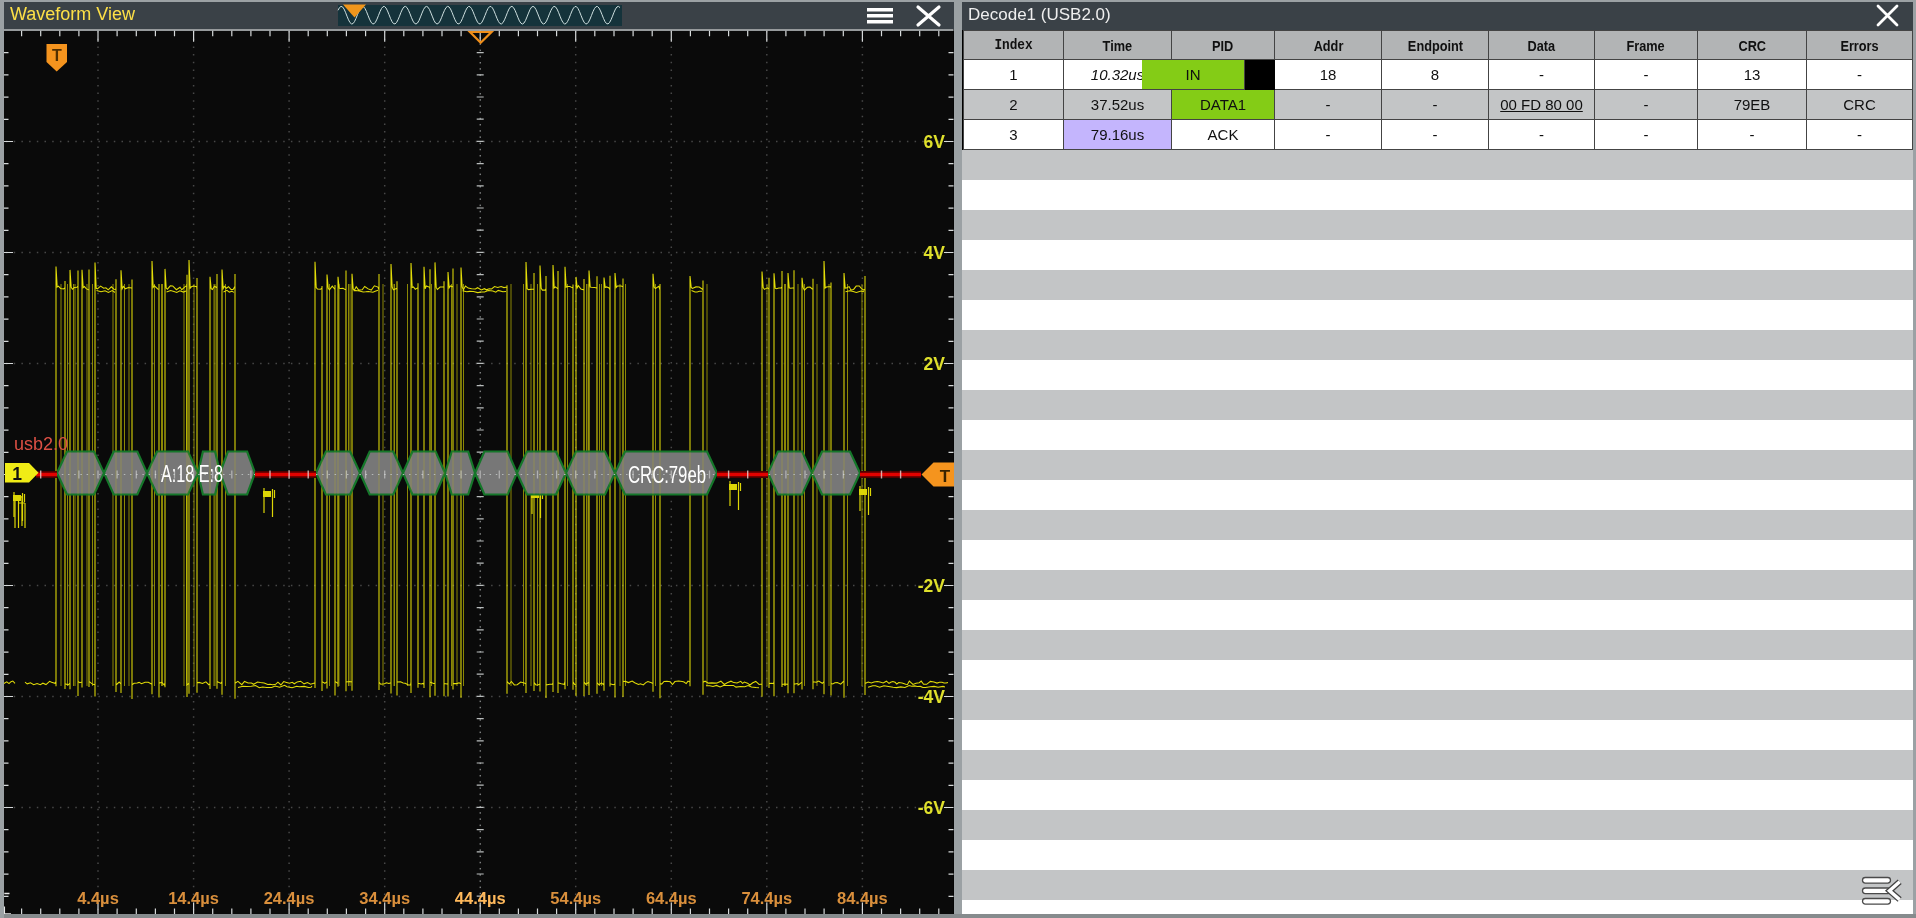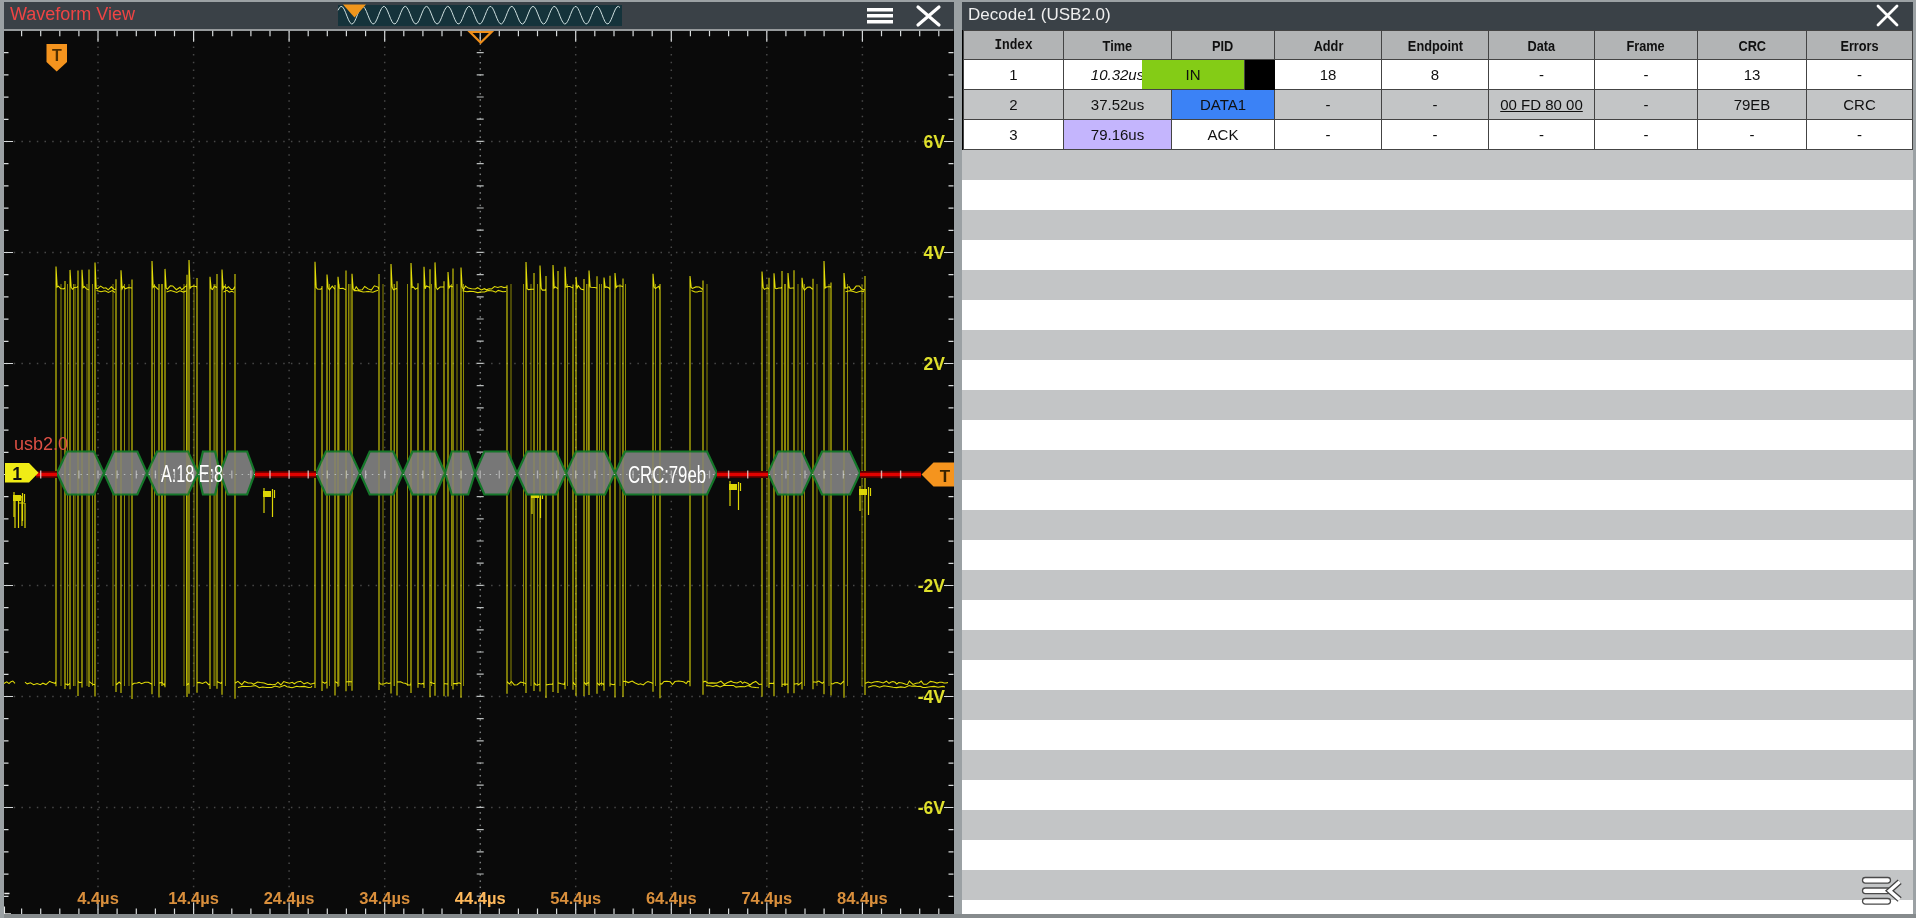--- a/index.html
+++ b/index.html
@@ -1,21 +1,21 @@
 <!DOCTYPE html>
 <html><head><meta charset="utf-8"><style>
 * { margin:0; padding:0; box-sizing:border-box; }
 body { width:1916px; height:918px; background:#000; font-family:"Liberation Sans", sans-serif; position:relative; overflow:hidden; }
 .c { position:absolute; height:30px; line-height:30px; text-align:center; font-size:15px; color:#101010;
      border-right:1px solid #444; border-bottom:1px solid #444; }
 .hd { background:#b2b4b5; font-weight:bold; border-top:1px solid #444; }
 .hd span { display:inline-block; transform:scaleX(0.85); transform-origin:center; }
 </style></head><body>
 <div style="position:absolute;left:0;top:0;width:955px;height:29px;background:#3a4147"></div>
-<div style="position:absolute;left:10px;top:0;height:29px;line-height:29px;font-size:18px;color:#ef4444">Waveform View</div>
+<div style="position:absolute;left:10px;top:0;height:29px;line-height:29px;font-size:18px;color:#fde047">Waveform View</div>
 <div style="position:absolute;left:338px;top:4.5px;width:284px;height:21px;background:#15333b"></div>
 <svg width="300" height="28" viewBox="0 0 300 28" style="position:absolute;left:330px;top:0">
 <path d="M338.0 10.3L339.5 7.6L341.0 6.4L342.5 6.9L344.0 9.0L345.5 12.3L347.0 16.2L348.5 19.8L350.0 22.6L351.5 23.9L353.0 23.6L354.5 21.6L356.0 18.4L357.5 14.6L359.0 10.9L360.5 8.0L362.0 6.5L363.5 6.7L365.0 8.5L366.5 11.6L368.0 15.4L369.5 19.1L371.0 22.1L372.5 23.8L374.0 23.8L375.5 22.1L377.0 19.1L378.5 15.4L380.0 11.6L381.5 8.5L383.0 6.7L384.5 6.5L386.0 8.0L387.5 10.9L389.0 14.6L390.5 18.4L392.0 21.6L393.5 23.6L395.0 23.9L396.5 22.6L398.0 19.8L399.5 16.2L401.0 12.3L402.5 9.0L404.0 6.9L405.5 6.4L407.0 7.6L408.5 10.3L410.0 13.8L411.5 17.7L413.0 21.1L414.5 23.3L416.0 24.0L417.5 23.0L419.0 20.5L420.5 16.9L422.0 13.1L423.5 9.6L425.0 7.2L426.5 6.4L428.0 7.2L429.5 9.6L431.0 13.1L432.5 16.9L434.0 20.5L435.5 23.0L437.0 24.0L438.5 23.3L440.0 21.1L441.5 17.7L443.0 13.8L444.5 10.3L446.0 7.6L447.5 6.4L449.0 6.9L450.5 9.0L452.0 12.3L453.5 16.2L455.0 19.8L456.5 22.6L458.0 23.9L459.5 23.6L461.0 21.6L462.5 18.4L464.0 14.6L465.5 10.9L467.0 8.0L468.5 6.5L470.0 6.7L471.5 8.5L473.0 11.6L474.5 15.4L476.0 19.1L477.5 22.1L479.0 23.8L480.5 23.8L482.0 22.1L483.5 19.1L485.0 15.4L486.5 11.6L488.0 8.5L489.5 6.7L491.0 6.5L492.5 8.0L494.0 10.9L495.5 14.6L497.0 18.4L498.5 21.6L500.0 23.6L501.5 23.9L503.0 22.6L504.5 19.8L506.0 16.2L507.5 12.3L509.0 9.0L510.5 6.9L512.0 6.4L513.5 7.6L515.0 10.3L516.5 13.8L518.0 17.7L519.5 21.1L521.0 23.3L522.5 24.0L524.0 23.0L525.5 20.5L527.0 16.9L528.5 13.1L530.0 9.6L531.5 7.2L533.0 6.4L534.5 7.2L536.0 9.6L537.5 13.1L539.0 16.9L540.5 20.5L542.0 23.0L543.5 24.0L545.0 23.3L546.5 21.1L548.0 17.7L549.5 13.8L551.0 10.3L552.5 7.6L554.0 6.4L555.5 6.9L557.0 9.0L558.5 12.3L560.0 16.2L561.5 19.8L563.0 22.6L564.5 23.9L566.0 23.6L567.5 21.6L569.0 18.4L570.5 14.6L572.0 10.9L573.5 8.0L575.0 6.5L576.5 6.7L578.0 8.5L579.5 11.6L581.0 15.4L582.5 19.1L584.0 22.1L585.5 23.8L587.0 23.8L588.5 22.1L590.0 19.1L591.5 15.4L593.0 11.6L594.5 8.5L596.0 6.7L597.5 6.5L599.0 8.0L600.5 10.9L602.0 14.6L603.5 18.4L605.0 21.6L606.5 23.6L608.0 23.9L609.5 22.6L611.0 19.8L612.5 16.2L614.0 12.3L615.5 9.0L617.0 6.9L618.5 6.4L620.0 7.6" transform="translate(-330,0)" fill="none" stroke="#cfe0e0" stroke-width="1"></path>
 <polygon points="13,4.5 36,4.5 24.5,17.5" fill="#f0961c"></polygon>
 </svg>
 <svg width="90" height="28" viewBox="0 0 90 28" style="position:absolute;left:860px;top:0">
 <path d="M7 9.7H33M7 15.7H33M7 21.7H33" stroke="#fff" stroke-width="3.4"></path>
 <path d="M58 7L79 25M79 7L58 25" stroke="#fff" stroke-width="3.2" stroke-linecap="round"></path>
 </svg>
 <svg width="955" height="918" viewBox="0 0 955 918" style="position:absolute;left:0;top:0">
@@ -142,21 +142,21 @@
 <div class="c" style="left:1064px;top:60px;width:108px;background:#ffffff;font-style:italic;">10.32us</div>
 <div class="c" style="left:1142px;top:60px;width:103px;background:#84cc16;">IN</div>
 <div class="c" style="left:1275px;top:60px;width:107px;background:#ffffff;">18</div>
 <div class="c" style="left:1382px;top:60px;width:107px;background:#ffffff;">8</div>
 <div class="c" style="left:1489px;top:60px;width:106px;background:#ffffff;">-</div>
 <div class="c" style="left:1595px;top:60px;width:103px;background:#ffffff;">-</div>
 <div class="c" style="left:1698px;top:60px;width:109px;background:#ffffff;">13</div>
 <div class="c" style="left:1807px;top:60px;width:106px;background:#ffffff;">-</div>
 <div class="c" style="left:963px;top:90px;width:101px;background:#c3c5c6;border-left:1px solid #444;">2</div>
 <div class="c" style="left:1064px;top:90px;width:108px;background:#c3c5c6;">37.52us</div>
-<div class="c" style="left:1172px;top:90px;width:103px;background:#3b82f6;">DATA1</div>
+<div class="c" style="left:1172px;top:90px;width:103px;background:#84cc16;">DATA1</div>
 <div class="c" style="left:1275px;top:90px;width:107px;background:#c3c5c6;">-</div>
 <div class="c" style="left:1382px;top:90px;width:107px;background:#c3c5c6;">-</div>
 <div class="c" style="left:1489px;top:90px;width:106px;background:#c3c5c6;text-decoration:underline;">00 FD 80 00</div>
 <div class="c" style="left:1595px;top:90px;width:103px;background:#c3c5c6;">-</div>
 <div class="c" style="left:1698px;top:90px;width:109px;background:#c3c5c6;">79EB</div>
 <div class="c" style="left:1807px;top:90px;width:106px;background:#c3c5c6;">CRC</div>
 <div class="c" style="left:963px;top:120px;width:101px;background:#ffffff;border-left:1px solid #444;">3</div>
 <div class="c" style="left:1064px;top:120px;width:108px;background:#c4b5fd;">79.16us</div>
 <div class="c" style="left:1172px;top:120px;width:103px;background:#ffffff;">ACK</div>
 <div class="c" style="left:1275px;top:120px;width:107px;background:#ffffff;">-</div>

